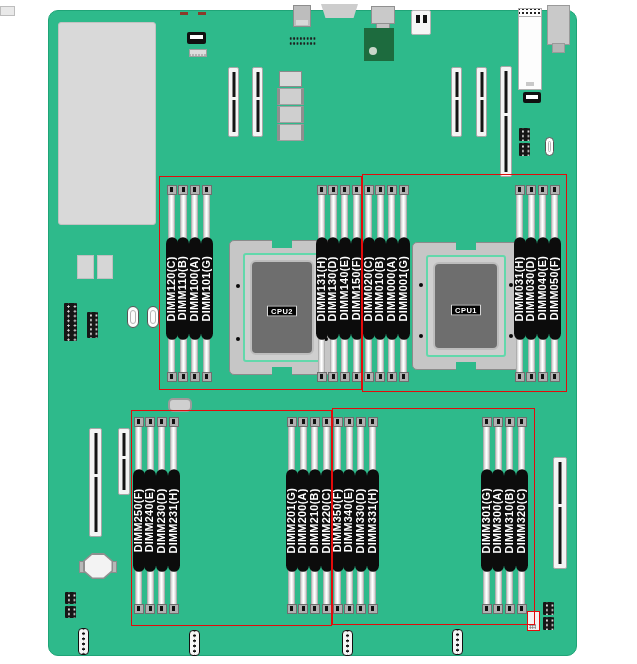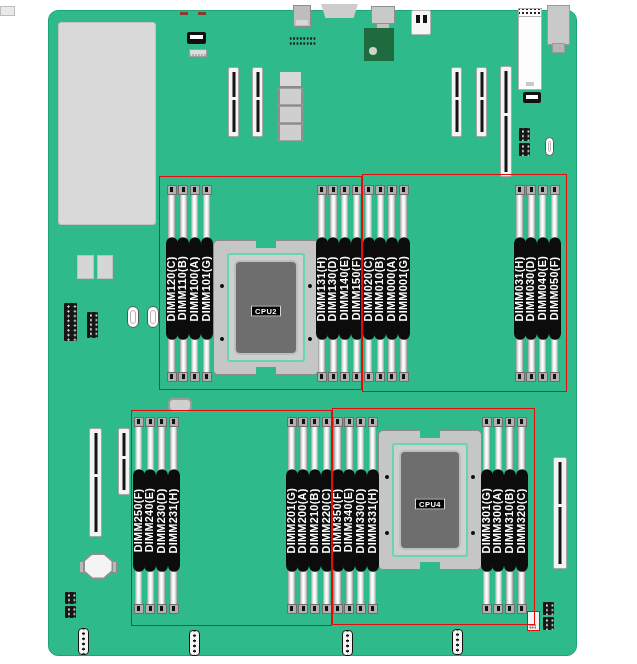--- a/index.html
+++ b/index.html
@@ -204,41 +204,41 @@
   <div class="abs fan" style="left:78px;top:628px;height:25px;"></div>
   <div class="abs fan" style="left:189px;top:630px;height:24px;"></div>
   <div class="abs fan" style="left:342px;top:630px;height:24px;"></div>
   <div class="abs fan" style="left:452px;top:629px;height:24px;"></div>
 
   <div class="abs hl" style="left:159px;top:176px;width:201px;height:212px;"></div>
   <div class="abs hl" style="left:362px;top:174px;width:203px;height:216px;"></div>
   <div class="abs hl" style="left:131px;top:410px;width:199px;height:214px;"></div>
   <div class="abs hl" style="left:332px;top:408px;width:201px;height:215px;"></div>
 
-  <div class="abs cpu" style="left:213px;top:240px;width:104px;height:133px;text-align:center;">
+  <div class="abs cpu" style="left:229px;top:240px;width:104px;height:133px;text-align:center;">
     <span class="cpu-notch" style="top:-1px;"></span>
     <span class="cpu-notch" style="bottom:-1px;"></span>
     <span class="cpu-plate"></span>
     <span class="cpu-chip"></span>
     <span class="cpu-dot" style="left:6px;top:32%;"></span>
     <span class="cpu-dot" style="left:6px;bottom:25%;"></span>
     <span class="cpu-dot" style="right:6px;top:32%;"></span>
     <span class="cpu-dot" style="right:6px;bottom:25%;"></span>
     <span class="cpu-tag">CPU2</span>
   </div>
-  <div class="abs cpu" style="left:378px;top:430px;width:102px;height:138px;">
+  <div class="abs cpu" style="left:412px;top:242px;width:106px;height:126px;">
     <span class="cpu-notch" style="top:-1px;"></span>
     <span class="cpu-notch" style="bottom:-1px;"></span>
     <span class="cpu-plate"></span>
     <span class="cpu-chip"></span>
     <span class="cpu-dot" style="left:6px;top:32%;"></span>
     <span class="cpu-dot" style="left:6px;bottom:25%;"></span>
     <span class="cpu-dot" style="right:6px;top:32%;"></span>
     <span class="cpu-dot" style="right:6px;bottom:25%;"></span>
-    <span class="cpu-tag">CPU4</span>
+    <span class="cpu-tag">CPU1</span>
   </div>
 
   <div class="dimm-group" style="left:168px;top:186px;">
     <div class="dimm">
         <span class="dlabel">DIMM120(C)</span>
       </div>
     <div class="dimm">
         <span class="dlabel">DIMM110(B)</span>
       </div>
     <div class="dimm">

